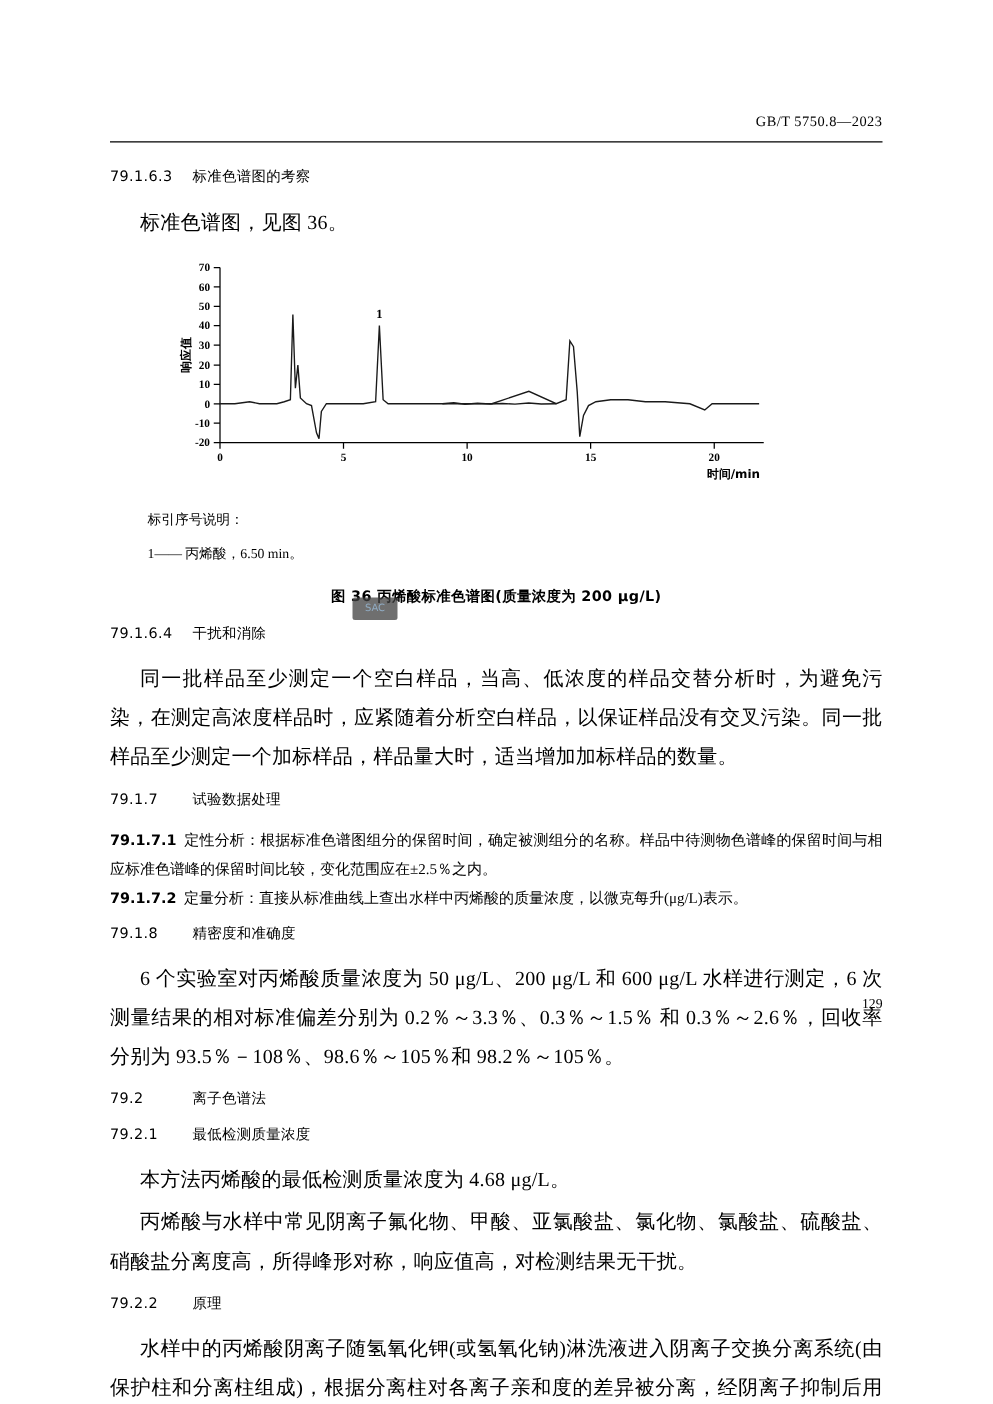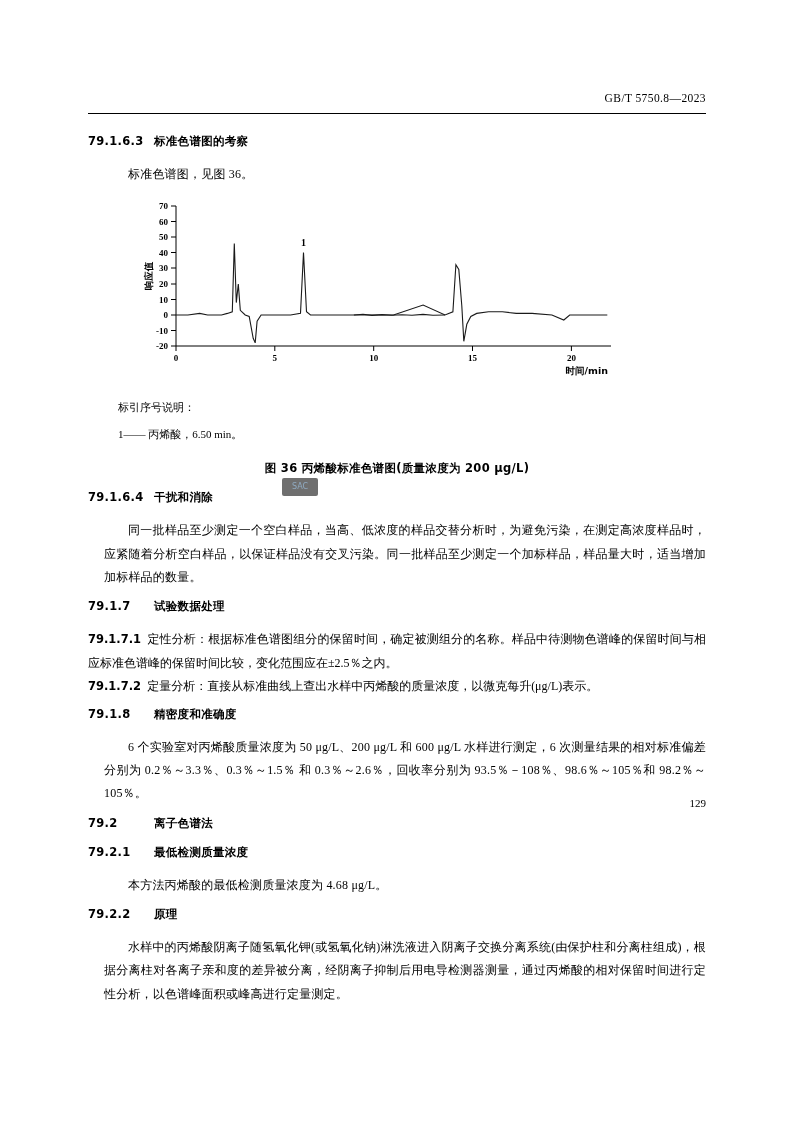--- a/index.html
+++ b/index.html
@@ -40,32 +40,32 @@
   }
   .content {
     position: absolute;
     left: 88px;
     top: 134px;
     width: 618px;
   }
   .h3 {
     font-family: "DejaVu Sans", "Liberation Sans", sans-serif;
     font-size: 11.5px;
-    font-weight: bold;
+    font-weight: normal;
     margin: 0 0 14px 0;
     letter-spacing: 0.3px;
   }
   .h3 .num {
     display: inline-block;
     min-width: 66px;
   }
   .para {
-    font-size: 12px;
+    font-size: 16px;
     line-height: 1.95;
-    margin: 0 0 2px 16px;
+    margin: 0 0 2px 0;
     text-align: justify;
     text-justify: inter-ideograph;
     letter-spacing: 0.2px;
   }
   .indent {
     text-indent: 24px;
   }
   .figwrap {
     margin: 12px 0 0 0;
     position: relative;
@@ -237,20 +237,21 @@
     <div class="sec-gap-sm"></div>
 
     <div class="h3">
       <span class="num">79.2</span><span>离子色谱法</span>
     </div>
 
     <div class="h3">
       <span class="num">79.2.1</span><span>最低检测质量浓度</span>
     </div>
     <p class="para indent">本方法丙烯酸的最低检测质量浓度为 4.68 μg/L。</p>
+    <p class="para indent">丙烯酸与水样中常见阴离子氟化物、甲酸、亚氯酸盐、氯化物、氯酸盐、硫酸盐、硝酸盐分离度高，所得峰形对称，响应值高，对检测结果无干扰。</p>
 
     <div class="sec-gap-sm"></div>
 
     <div class="h3">
       <span class="num">79.2.2</span><span>原理</span>
     </div>
     <p class="para indent">水样中的丙烯酸阴离子随氢氧化钾(或氢氧化钠)淋洗液进入阴离子交换分离系统(由保护柱和分离柱组成)，根据分离柱对各离子亲和度的差异被分离，经阴离子抑制后用电导检测器测量，通过丙烯酸的相对保留时间进行定性分析，以色谱峰面积或峰高进行定量测定。</p>
 
   </div>
 

